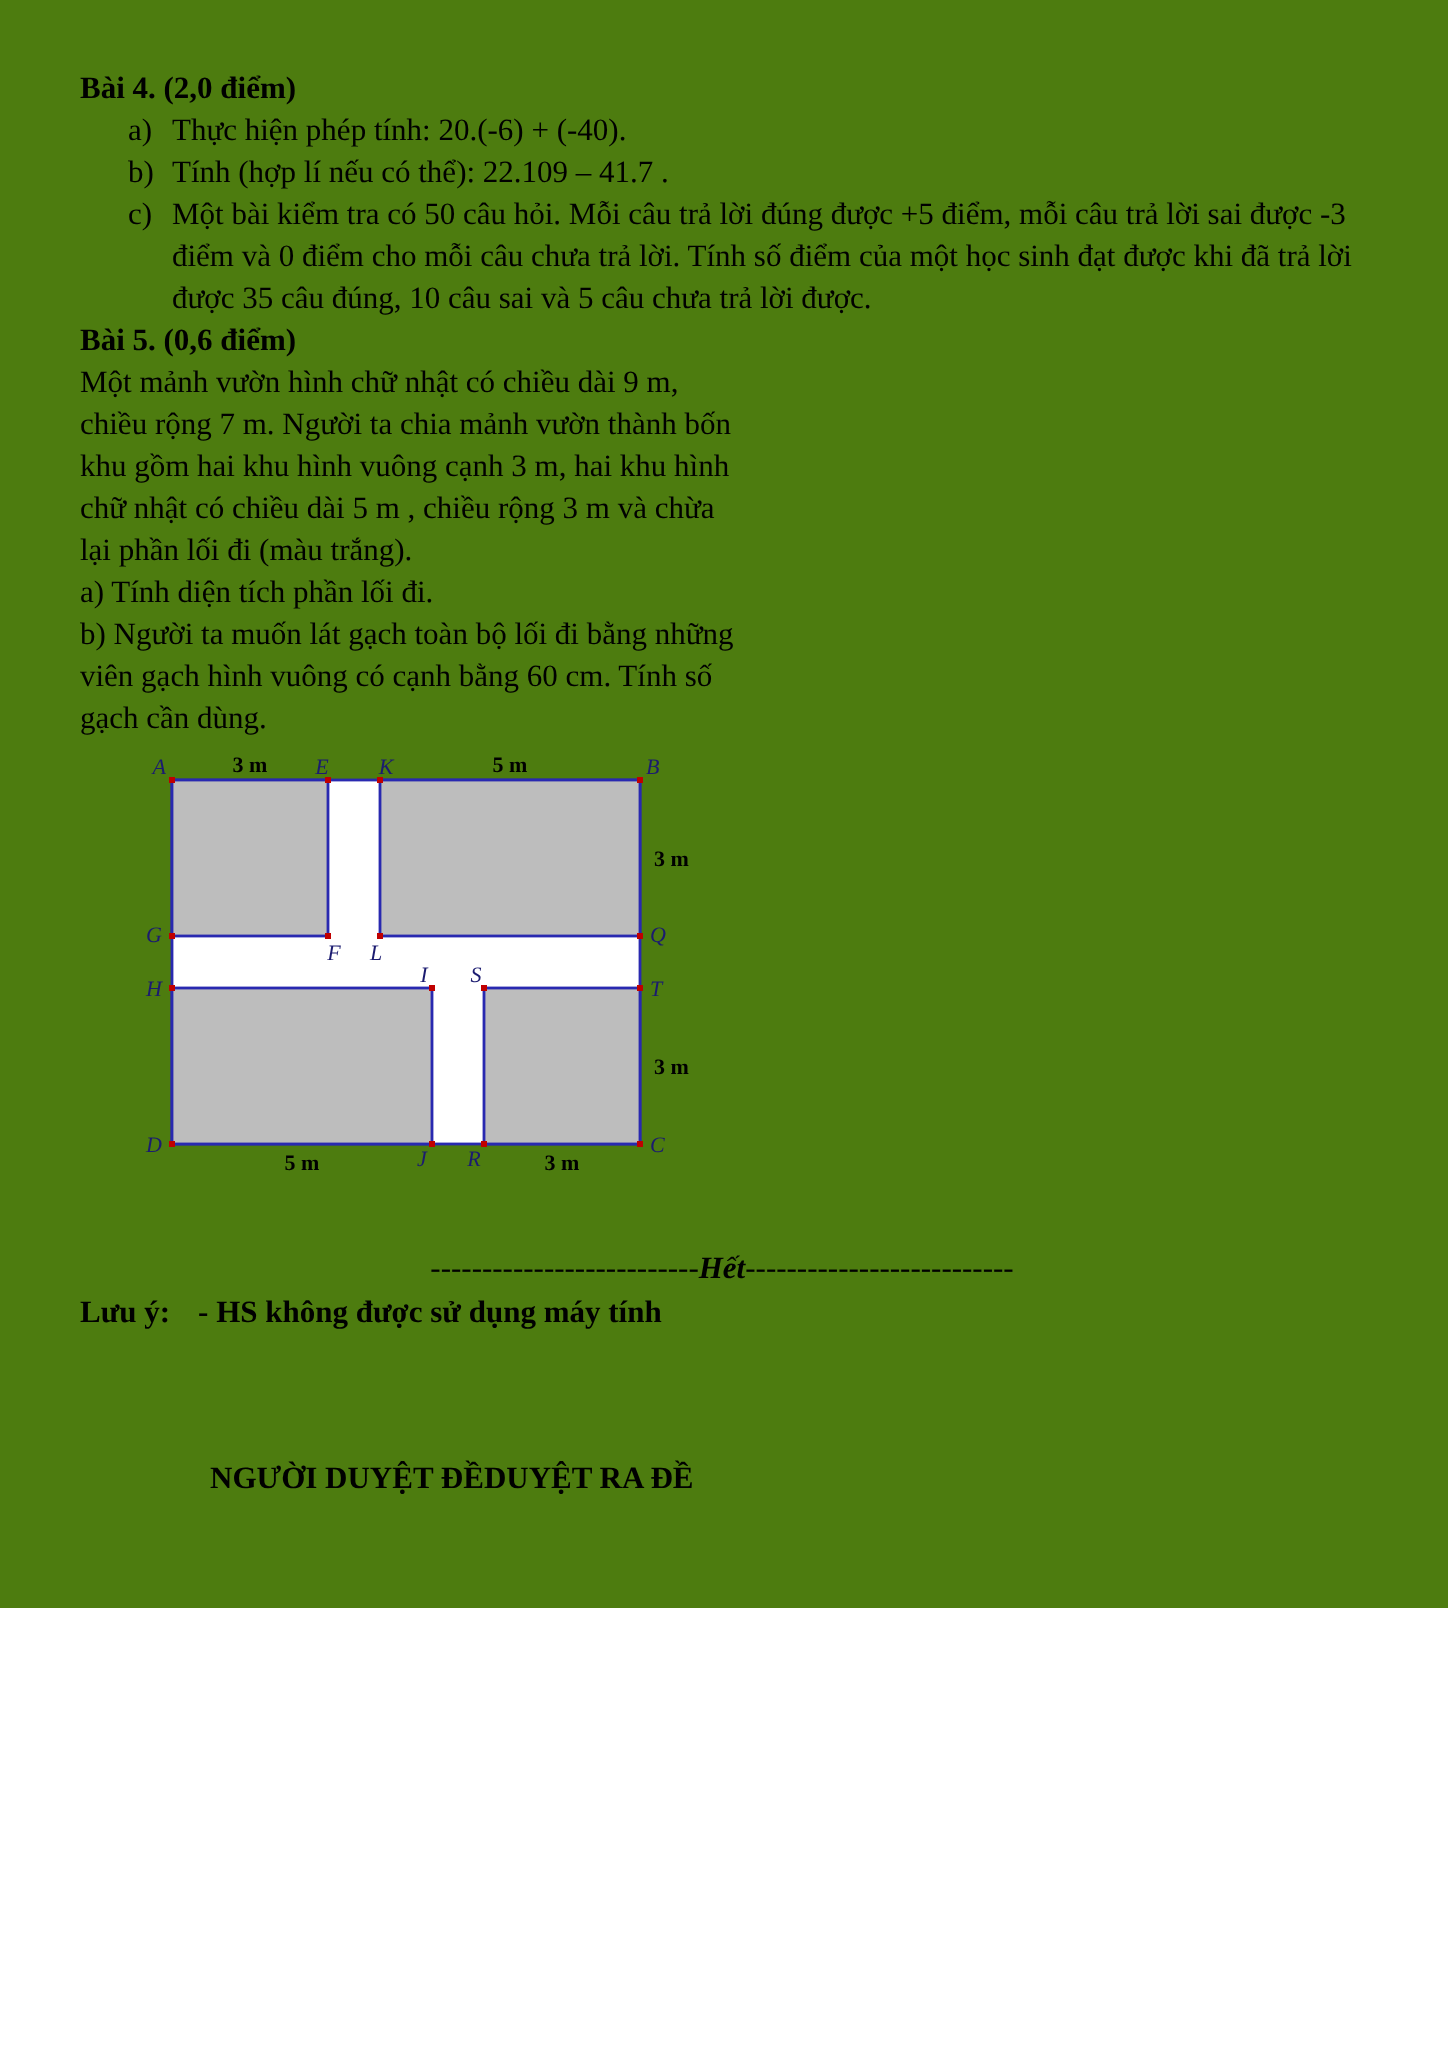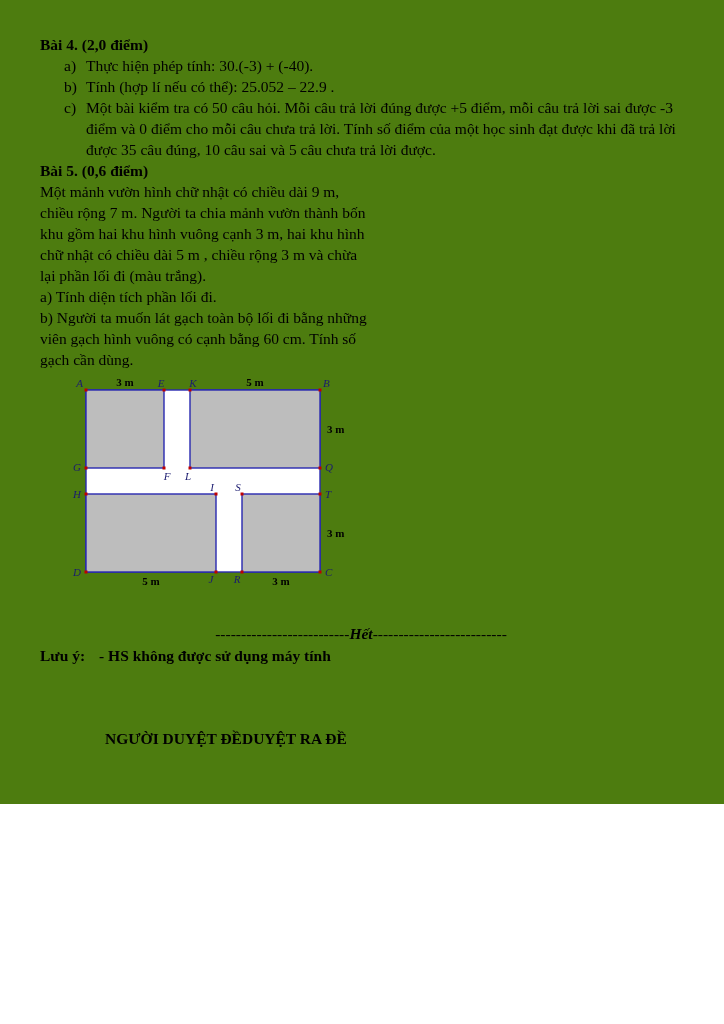--- a/index.html
+++ b/index.html
@@ -57,25 +57,25 @@
 </head>
 <body>
 
 <div class="page">
 
   <section>
     <div class="heading">Bài 4. (2,0 điểm)</div>
     <div class="olist">
       <div class="oitem">
         <span class="marker">a)</span>
-        <span class="itext">Thực hiện phép tính: 30.(-3) + (-40).</span>
+        <span class="itext">Thực hiện phép tính: 20.(-6) + (-40).</span>
       </div>
       <div class="oitem">
         <span class="marker">b)</span>
-        <span class="itext">Tính (hợp lí nếu có thể): 25.052 – 22.9 .</span>
+        <span class="itext">Tính (hợp lí nếu có thể): 22.109 – 41.7 .</span>
       </div>
       <div class="oitem">
         <span class="marker">c)</span>
         <span class="itext">Một bài kiểm tra có 50 câu hỏi. Mỗi câu trả lời đúng được +5 điểm, mỗi câu trả lời sai được -3 điểm và 0 điểm cho mỗi câu chưa trả lời. Tính số điểm của một học sinh đạt được khi đã trả lời được 35 câu đúng, 10 câu sai và 5 câu chưa trả lời được.</span>
       </div>
     </div>
   </section>
 
   <section>
     <div class="heading">Bài 5. (0,6 điểm)</div>

